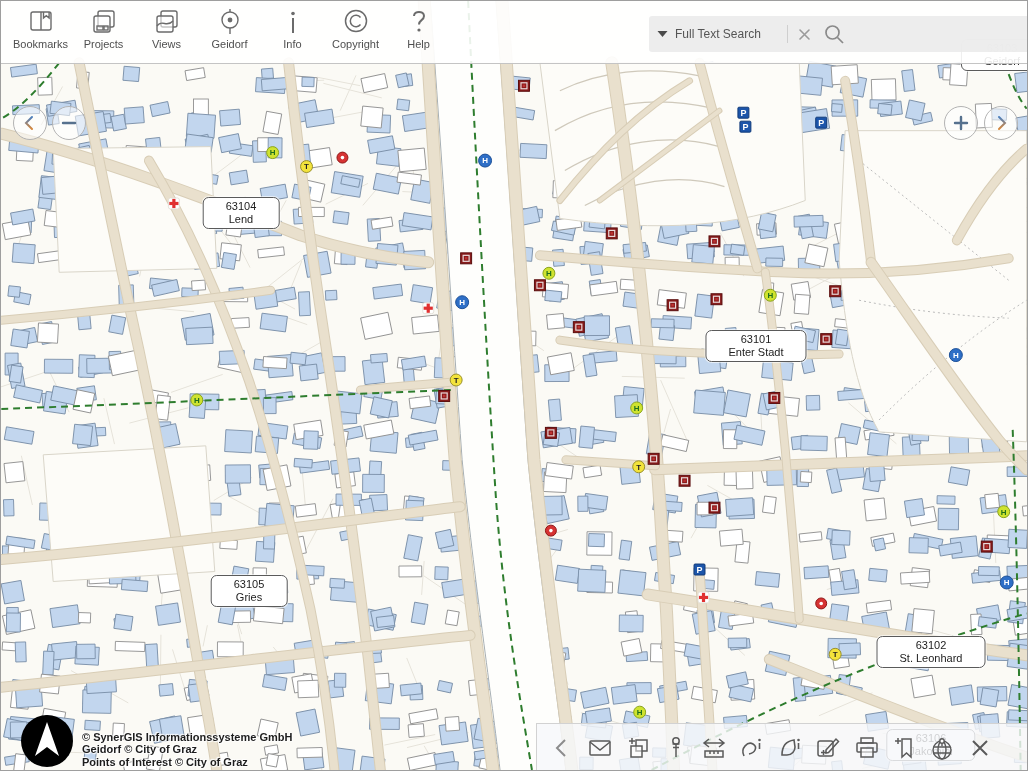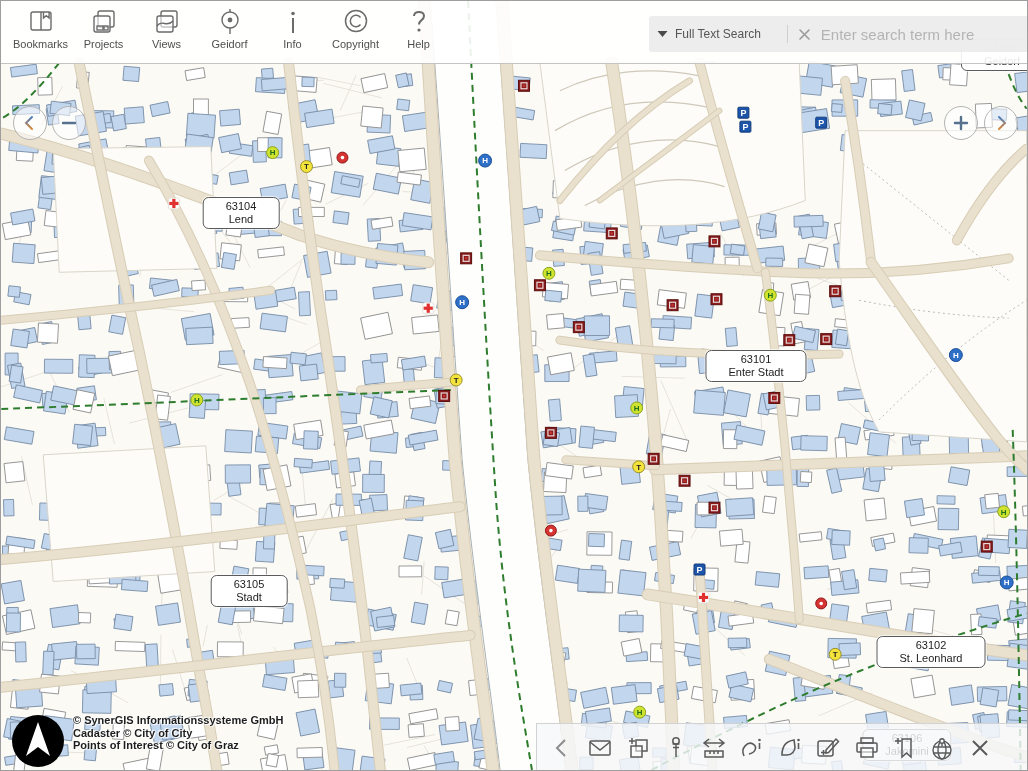--- a/index.html
+++ b/index.html
@@ -25,21 +25,21 @@
   #search-clear{cursor:pointer;display:flex;align-items:center;margin-right:8px;}
   #search-input{flex:1;border:none;background:transparent;outline:none;font-size:15px;color:#444;
                 font-family:"Liberation Sans",sans-serif;}
   #search-input::placeholder{color:#b4b4b4;}
   #search-go{cursor:pointer;display:flex;align-items:center;margin-left:4px;}
   
   .navbtn{position:absolute;width:34px;height:34px;border-radius:50%;background:rgba(255,255,255,.55);
           border:1px solid #b3b3b3;display:flex;align-items:center;justify-content:center;cursor:pointer;
           box-sizing:border-box;}
   
-  #attribution{position:absolute;left:10px;bottom:2px;display:flex;align-items:flex-start;}
+  #attribution{position:absolute;left:19px;bottom:2px;display:flex;align-items:flex-end;}
   #attrib-text{margin-left:8px;font-size:11px;font-weight:bold;color:#1d1d1d;line-height:12.5px;
                text-shadow:0 0 2px #fff,0 0 2px #fff,1px 1px 1px #fff,-1px -1px 1px #fff;}
   
   #bottombar{position:absolute;left:535px;right:0;top:722px;height:49px;background:rgba(247,248,250,.82);
              border-top:1px solid #d2d2d2;border-left:1px solid #d2d2d2;display:flex;align-items:center;
              padding-left:6px;box-sizing:border-box;}
   .btool{width:38px;height:38px;display:flex;align-items:center;justify-content:center;cursor:pointer;}
 </style>
 </head>
 <body>
@@ -1347,37 +1347,37 @@
           <circle cx="822" cy="604" r="5.5" fill="#d63333" stroke="#8e1515" stroke-width="1"></circle>
           <circle cx="822" cy="604" r="1.8" fill="#ffffff"></circle>
         </g>
       </g>
     </svg>
   <div id="district-layer">
       <div class="dlabel" style="left: 240px; top: 212px;">
         <div>63104</div>
         <div>Lend</div>
       </div>
-      <div class="dlabel" style="left: 755px; top: 345px; margin-top: 20px;">
+      <div class="dlabel" style="left: 755px; top: 345px;">
         <div>63101</div>
         <div>Enter Stadt</div>
       </div>
       <div class="dlabel" style="left: 248px; top: 590px;">
         <div>63105</div>
-        <div>Stadt</div>
+        <div>Gries</div>
       </div>
       <div class="dlabel" style="left: 930px; top: 651px;">
         <div>63102</div>
         <div>St. Leonhard</div>
       </div>
       <div class="dlabel" style="left: 1001px; top: 54px;">
         <div>63103</div>
         <div>Geidorf</div>
       </div>
-      <div class="dlabel" style="left: 906px; top: 744px;">
+      <div class="dlabel" style="left: 930px; top: 744px;">
         <div>63106</div>
         <div>Jakomini</div>
       </div>
     </div>
 
   <div class="navbtn" style="left:12px;top:105px;">
     <svg width="16" height="16">
       <defs>
           <linearGradient id="gL" x1="0" y1="0" x2="0" y2="1">
         <stop offset="0" stop-color="#4a7fbf"></stop>
@@ -1473,38 +1473,37 @@
           <path d="M0.5,1 L10.5,1 L5.5,7 Z" fill="#4a4a4a"></path>
         </svg>
         <span>Full Text Search</span>
       </div>
       <div id="search-divider"></div>
       <div id="search-clear">
         <svg width="13" height="13">
           <path d="M2,2 L11,11 M11,2 L2,11" stroke="#9a9a9a" stroke-width="1.6" stroke-linecap="round"></path>
         </svg>
       </div>
-      <input id="search-input" type="text" placeholder="Enter search term here" style="">
       <div id="search-go">
         <svg width="22" height="22" fill="none" stroke="#8a8a8a" stroke-width="1.7">
           <circle cx="9.5" cy="9.5" r="6.5"></circle>
             <path d="M14.5,14.5 L20,20"></path>
         </svg>
       </div>
     </div>
   </div>
 
   <div id="attribution">
     <svg width="54" height="54">
       <circle cx="27" cy="27" r="26" fill="#000"></circle>
       <path d="M27,8 L39,42 L27,33 L15,42 Z" fill="#fff"></path>
     </svg>
     <div id="attrib-text">
       <div>© SynerGIS Informationssysteme GmbH</div>
-      <div>Cadaster © City of City</div>
+      <div>Geidorf © City of Graz</div>
       <div>Points of Interest © City of Graz</div>
     </div>
   </div>
 
   <div id="bottombar">
     <div class="btool">
       <svg width="26" height="26" fill="none" stroke="#8c8c8c" stroke-width="2">
         <path d="M16,5 L8,13 L16,21"></path>
       </svg>
     </div>

